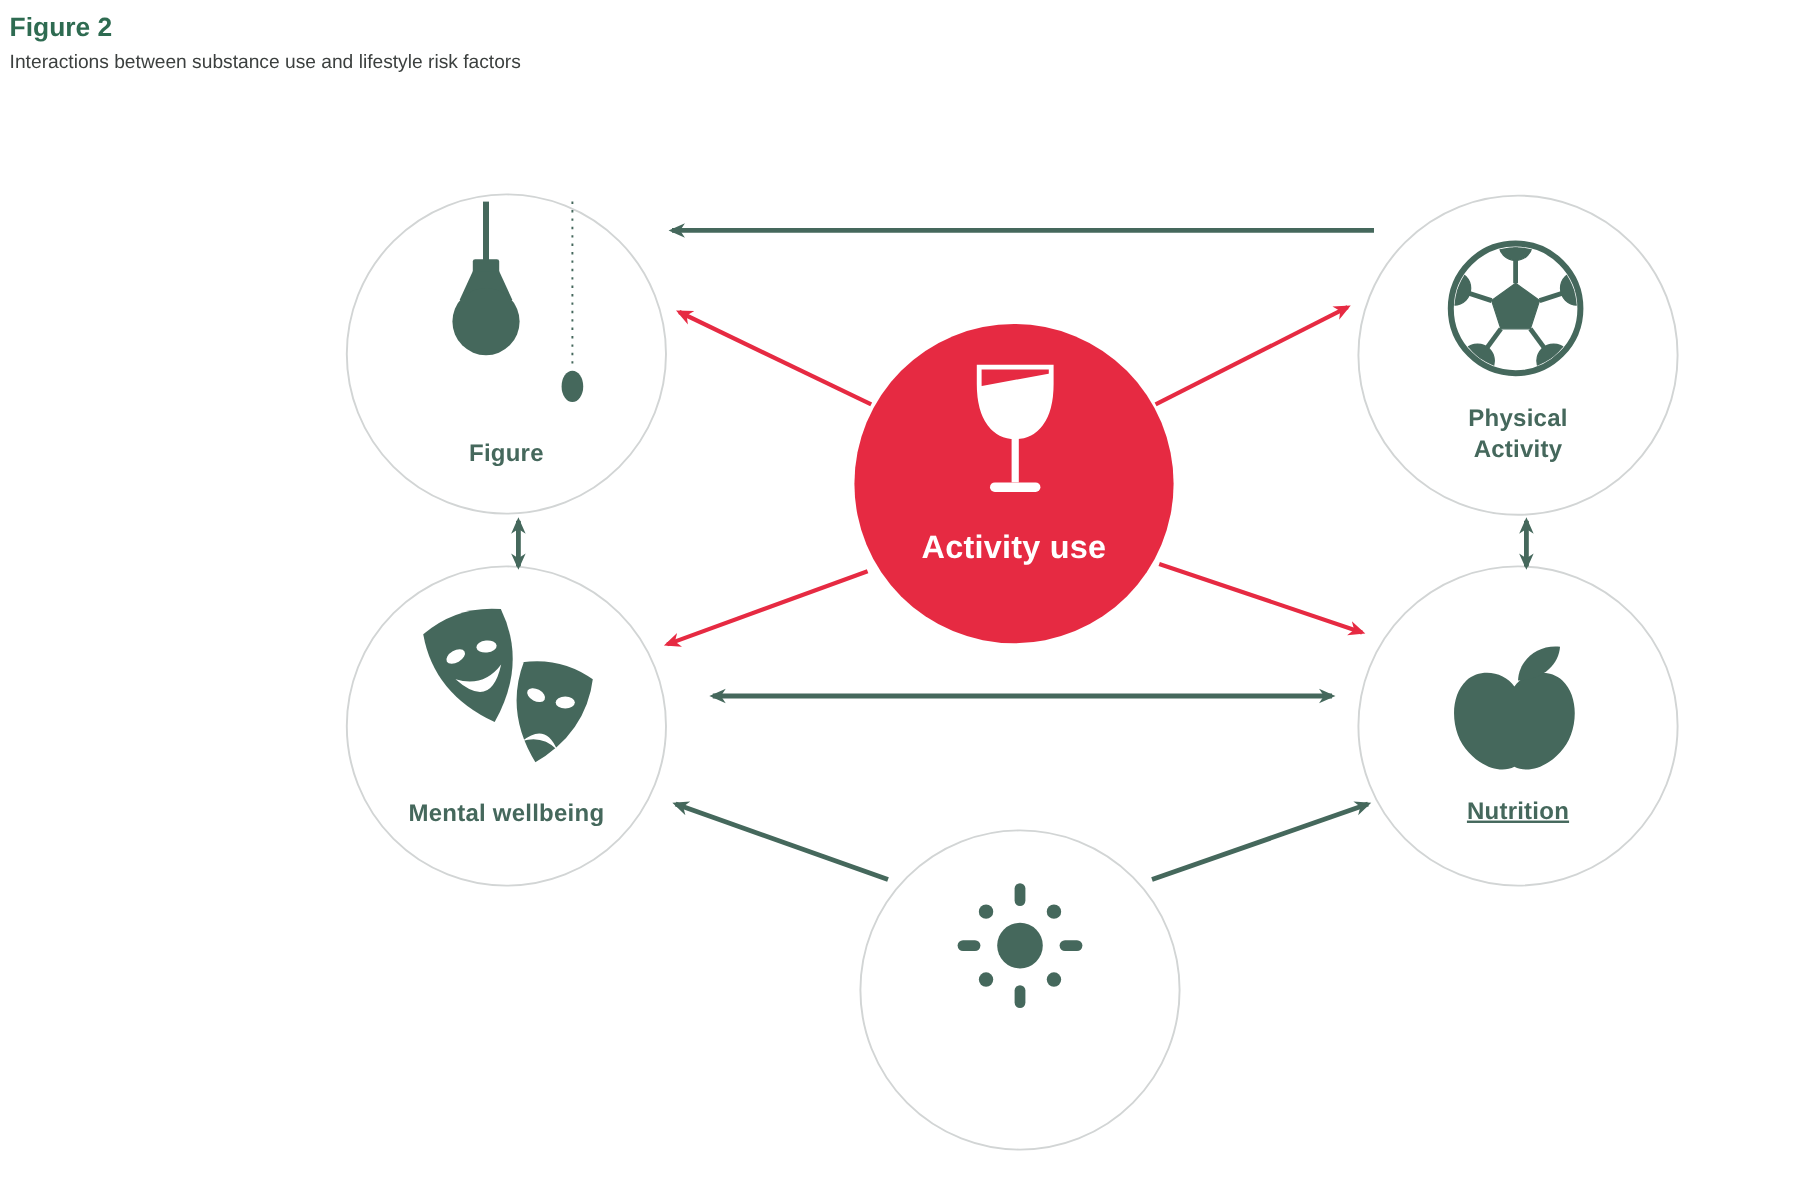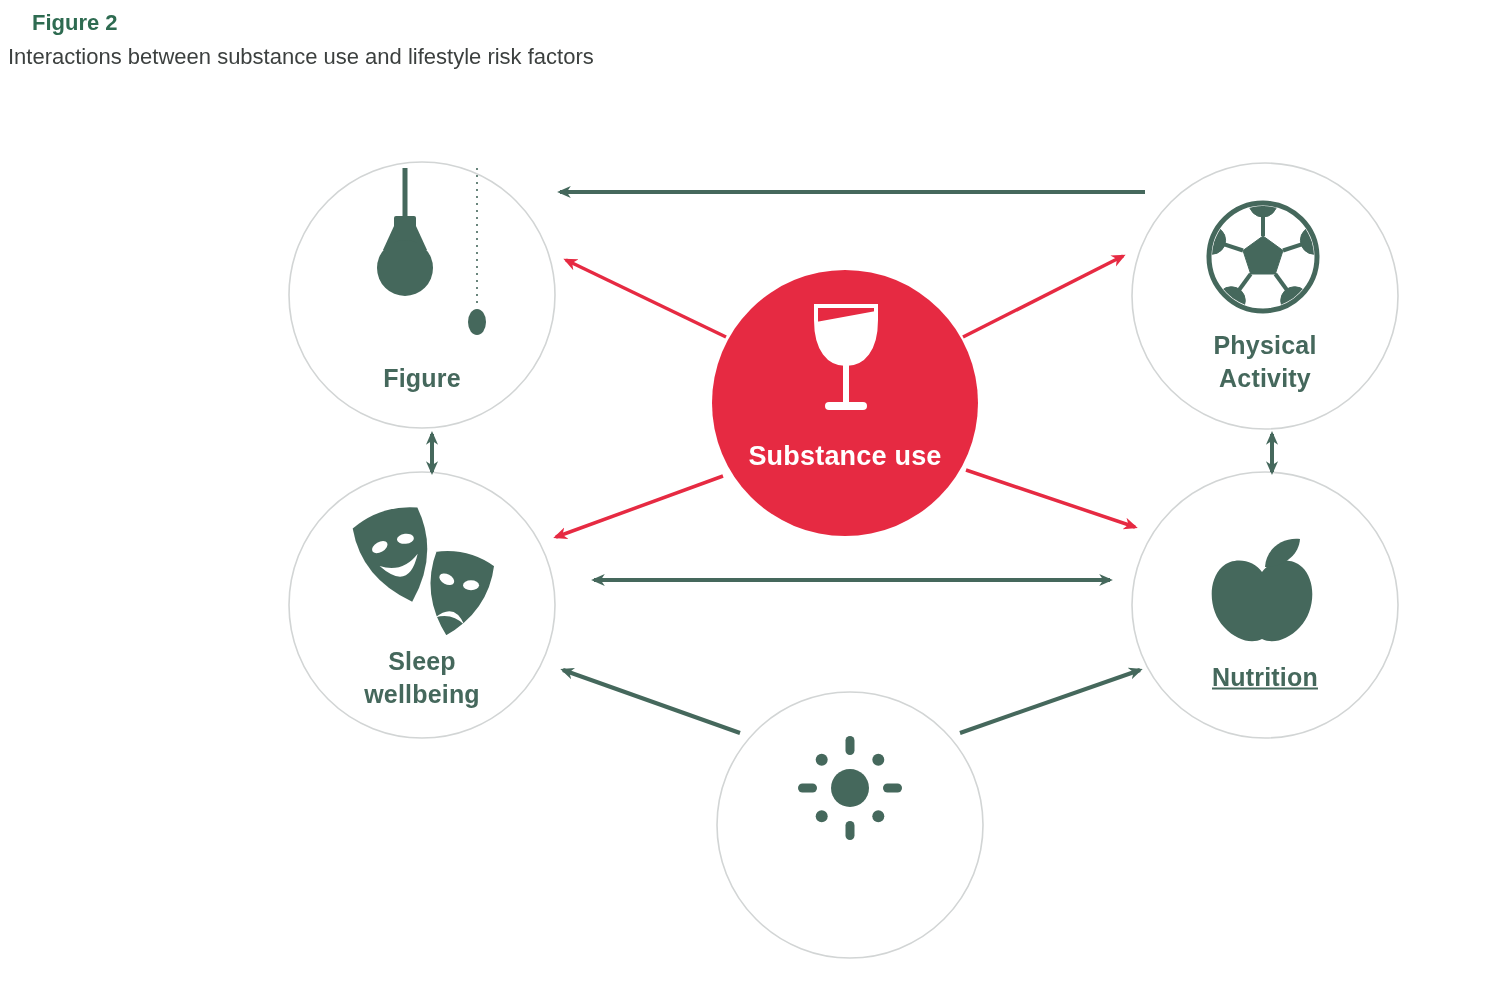--- a/index.html
+++ b/index.html
@@ -1,24 +1,24 @@
 <!DOCTYPE html>
 <html><head>
 <meta charset="utf-8">
 <style>
   * { margin:0; padding:0; box-sizing:border-box; }
   html,body { background:#ffffff; }
   body { font-family:"Liberation Sans", sans-serif; }
   .stage { position:relative; width:1500px; height:981px; background:#ffffff; overflow:hidden; }
   .stage > svg { position:absolute; left:0; top:0; display:block; }
-  .fig-label { position:absolute; left:8px; top:10px; font-size:22px; font-weight:700; color:#2e6b51;margin-left:24px; }
-  .fig-title { position:absolute; left:8px; top:44px; font-size:22px; font-weight:400; color:#3c403f; }
+  .fig-label { position:absolute; left:8px; top:10px; font-size:22px; font-weight:700; color:#2e6b51; }
+  .fig-title { position:absolute; left:8px; top:44px; font-size:16px; font-weight:400; color:#3c403f; }
   .node-label {
     position:absolute; transform:translate(-50%,-50%);
-    text-align:center; font-weight:700; font-size:25px;
+    text-align:center; font-weight:700; font-size:20px;
     color:#45685c; line-height:1.32; letter-spacing:0.2px;
   }
   .node-label.on-red { color:#ffffff; font-size:27px; }
 </style>
 </head>
 <body>
 
 <div class="stage">
 
   <div class="fig-label">Figure 2</div>
@@ -123,17 +123,17 @@
     <g transform="translate(846,304)">
       <path d="M -30,2 L 30,2 L 30,16 C 30,46 17,60 0,60 C -17,60 -30,46 -30,16 Z" fill="none" stroke="#ffffff" stroke-width="4"></path>
       <path d="M -30,18 L 30,7 L 30,16 C 30,46 17,60 0,60 C -17,60 -30,46 -30,16 Z" fill="#ffffff"></path>
       <rect x="-3" y="60" width="6" height="38" fill="#ffffff"></rect>
       <rect x="-21" y="98" width="42" height="8" rx="4" fill="#ffffff"></rect>
     </g>
   </svg>
 
   <div class="node-label" style="left:422px; top:378px; width:200px;">Figure</div>
   <div class="node-label" style="left:1265px; top:362px; width:160px;">Physical Activity</div>
-  <div class="node-label" style="left:422px; top:678px; width:170px;">Sleep wellbeing</div>
+  <div class="node-label" style="left:422px; top:678px; width:170px;">Mental wellbeing</div>
   <div class="node-label" style="left:1265px; top:677px; width:220px;text-decoration:underline;">Nutrition</div>
-  <div class="node-label on-red" style="left:845px; top:457px; width:300px;">Substance use</div>
+  <div class="node-label on-red" style="left:845px; top:457px; width:300px;">Activity use</div>
 
 </div>
 
 </body></html>

